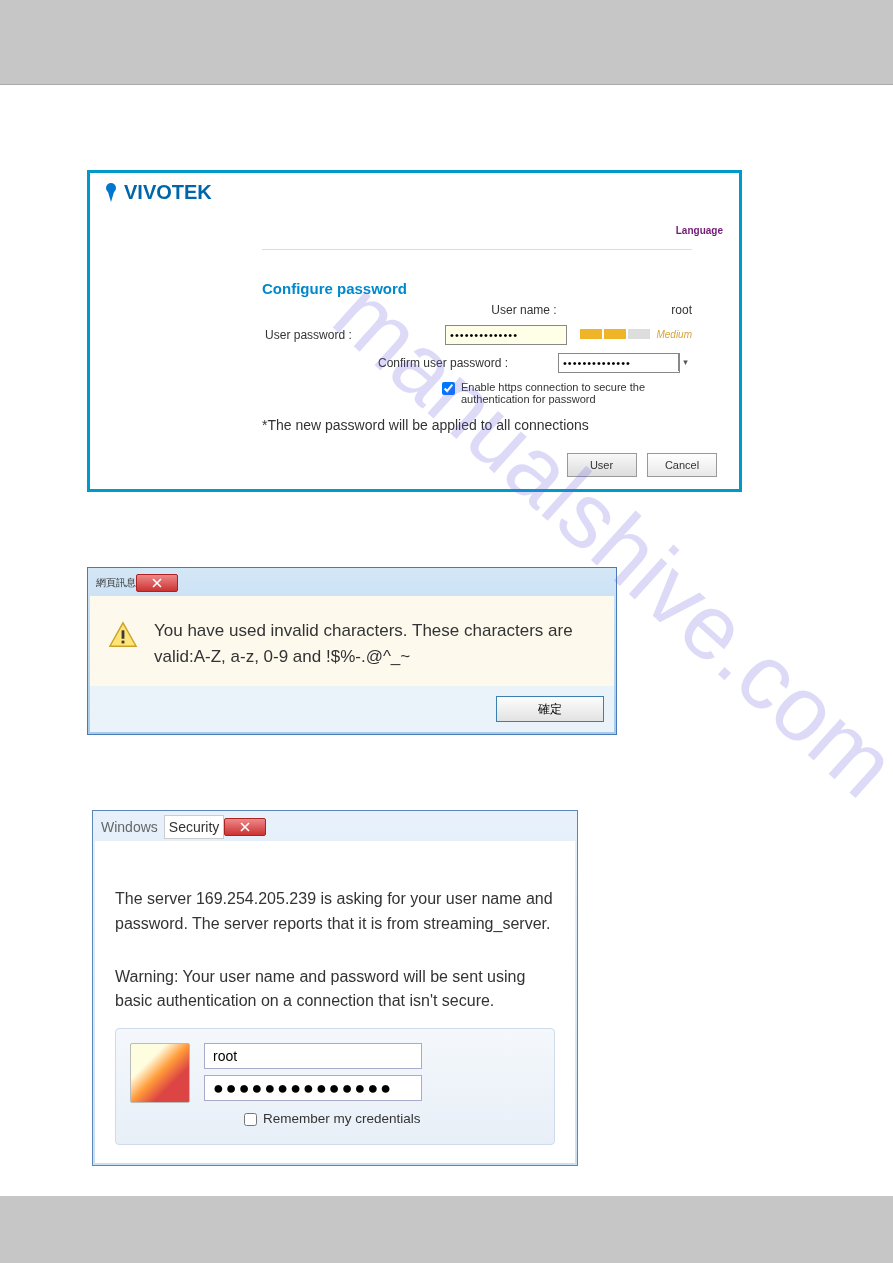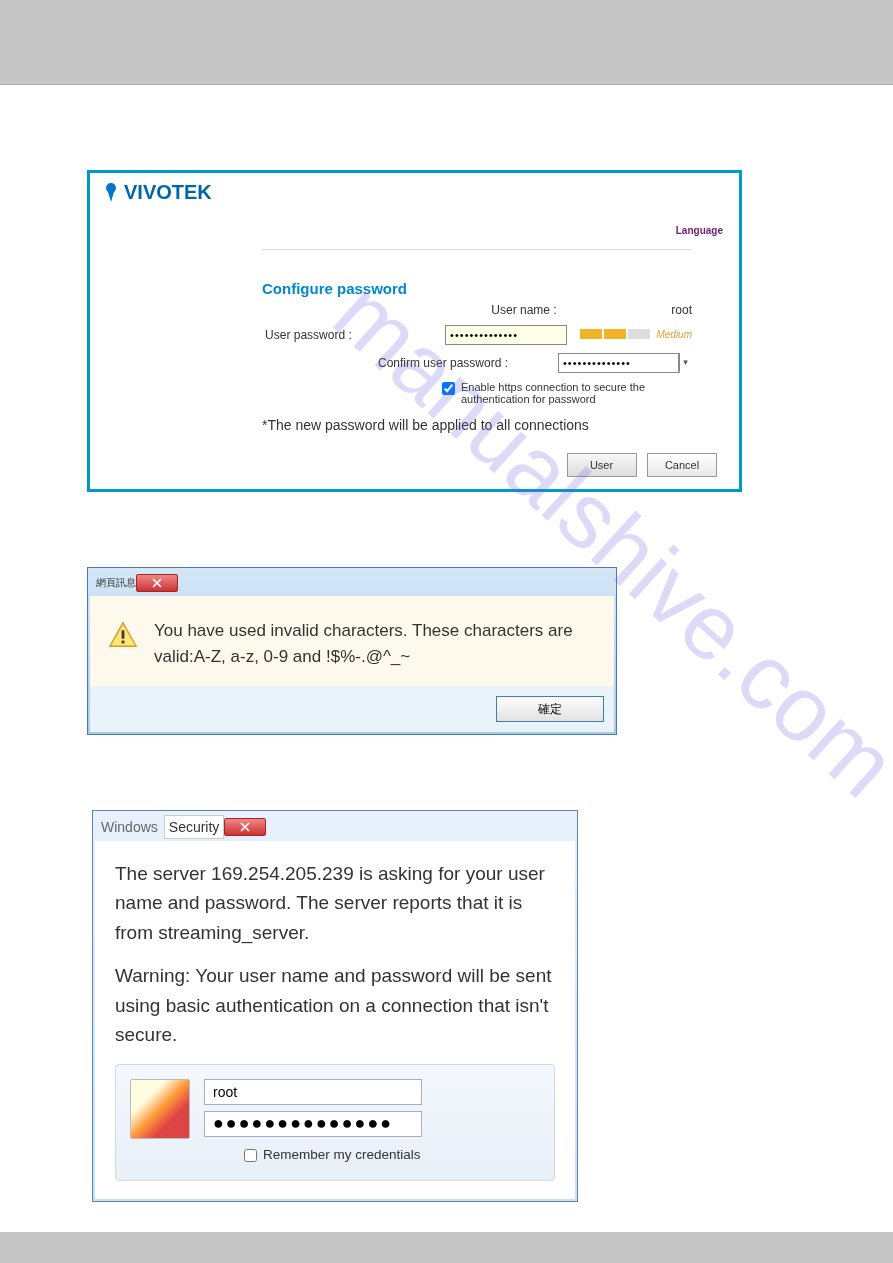--- a/index.html
+++ b/index.html
@@ -252,21 +252,21 @@
       font-size: 14px;
       margin-right: 6px;
     }
     .sec-body {
       background: #fff;
       padding: 18px 20px;
       font-size: 14px;
       color: #333;
       line-height: 1.55;
     }
-    .sec-body p { margin-bottom: 14px; font-size: 19px;}
+    .sec-body p { margin-bottom: 14px; font-size: 16px; margin-top: 28px;}
     .cred-box {
       background: linear-gradient(#f4f8fc, #e8eff7);
       border: 1px solid #cfdbea;
       border-radius: 4px;
       padding: 14px;
       display: flex;
       gap: 14px;
       align-items: flex-start;
       margin-top: 10px;
     }

